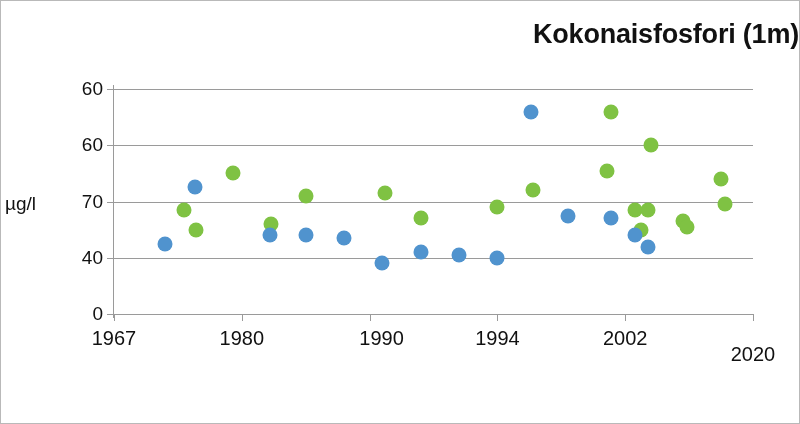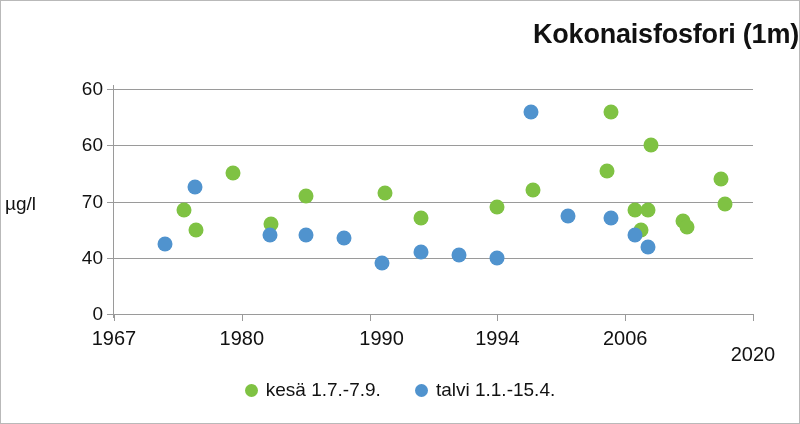--- a/index.html
+++ b/index.html
@@ -174,34 +174,24 @@
       <div class="pt talvi" title="talvi 1.1.-15.4. 2008.9: 34" style="left: 497.142px; top: 129.375px; background: rgb(80, 147, 206);"></div>
       <div class="pt talvi" title="talvi 1.1.-15.4. 2010.8: 28" style="left: 521.424px; top: 146.25px; background: rgb(80, 147, 206);"></div>
       <div class="pt talvi" title="talvi 1.1.-15.4. 2011.8: 24" style="left: 534.204px; top: 157.5px; background: rgb(80, 147, 206);"></div>
     </div>
 
   <div id="xaxis-labels" style="position: absolute; left: 0px; top: 0px; width: 800px; height: 424px; pointer-events: none;">
       <div class="xlabel" style="left: 113px;">1967</div>
       <div class="xlabel" style="left: 240.8px;">1980</div>
       <div class="xlabel" style="left: 368.6px; margin-left: 12px;">1990</div>
       <div class="xlabel" style="left: 496.4px;">1994</div>
-      <div class="xlabel" style="left: 624.2px;">2006</div>
+      <div class="xlabel" style="left: 624.2px;">2002</div>
       <div class="xlabel" style="left: 752px; margin-top: 16px;">2020</div>
     </div>
 
-  <div id="legend">
-      <div class="legend-item">
-        <span class="legend-swatch" style="background: rgb(127, 194, 67);"></span>
-        <span class="legend-text">kesä 1.7.-7.9.</span>
-      </div>
-      <div class="legend-item">
-        <span class="legend-swatch" style="background: rgb(80, 147, 206);"></span>
-        <span class="legend-text">talvi 1.1.-15.4.</span>
-      </div>
-    </div>
 
 <div class="ytick" style="top: 313px;"></div>
     <div class="ytick" style="top: 256.75px;"></div>
     <div class="ytick" style="top: 200.5px;"></div>
     <div class="ytick" style="top: 144.25px;"></div>
     <div class="ytick" style="top: 88px;"></div>
     <div class="xtick" style="left: 113px;"></div>
     <div class="xtick" style="left: 240.8px;"></div>
     <div class="xtick" style="left: 368.6px;"></div>
     <div class="xtick" style="left: 496.4px;"></div>

